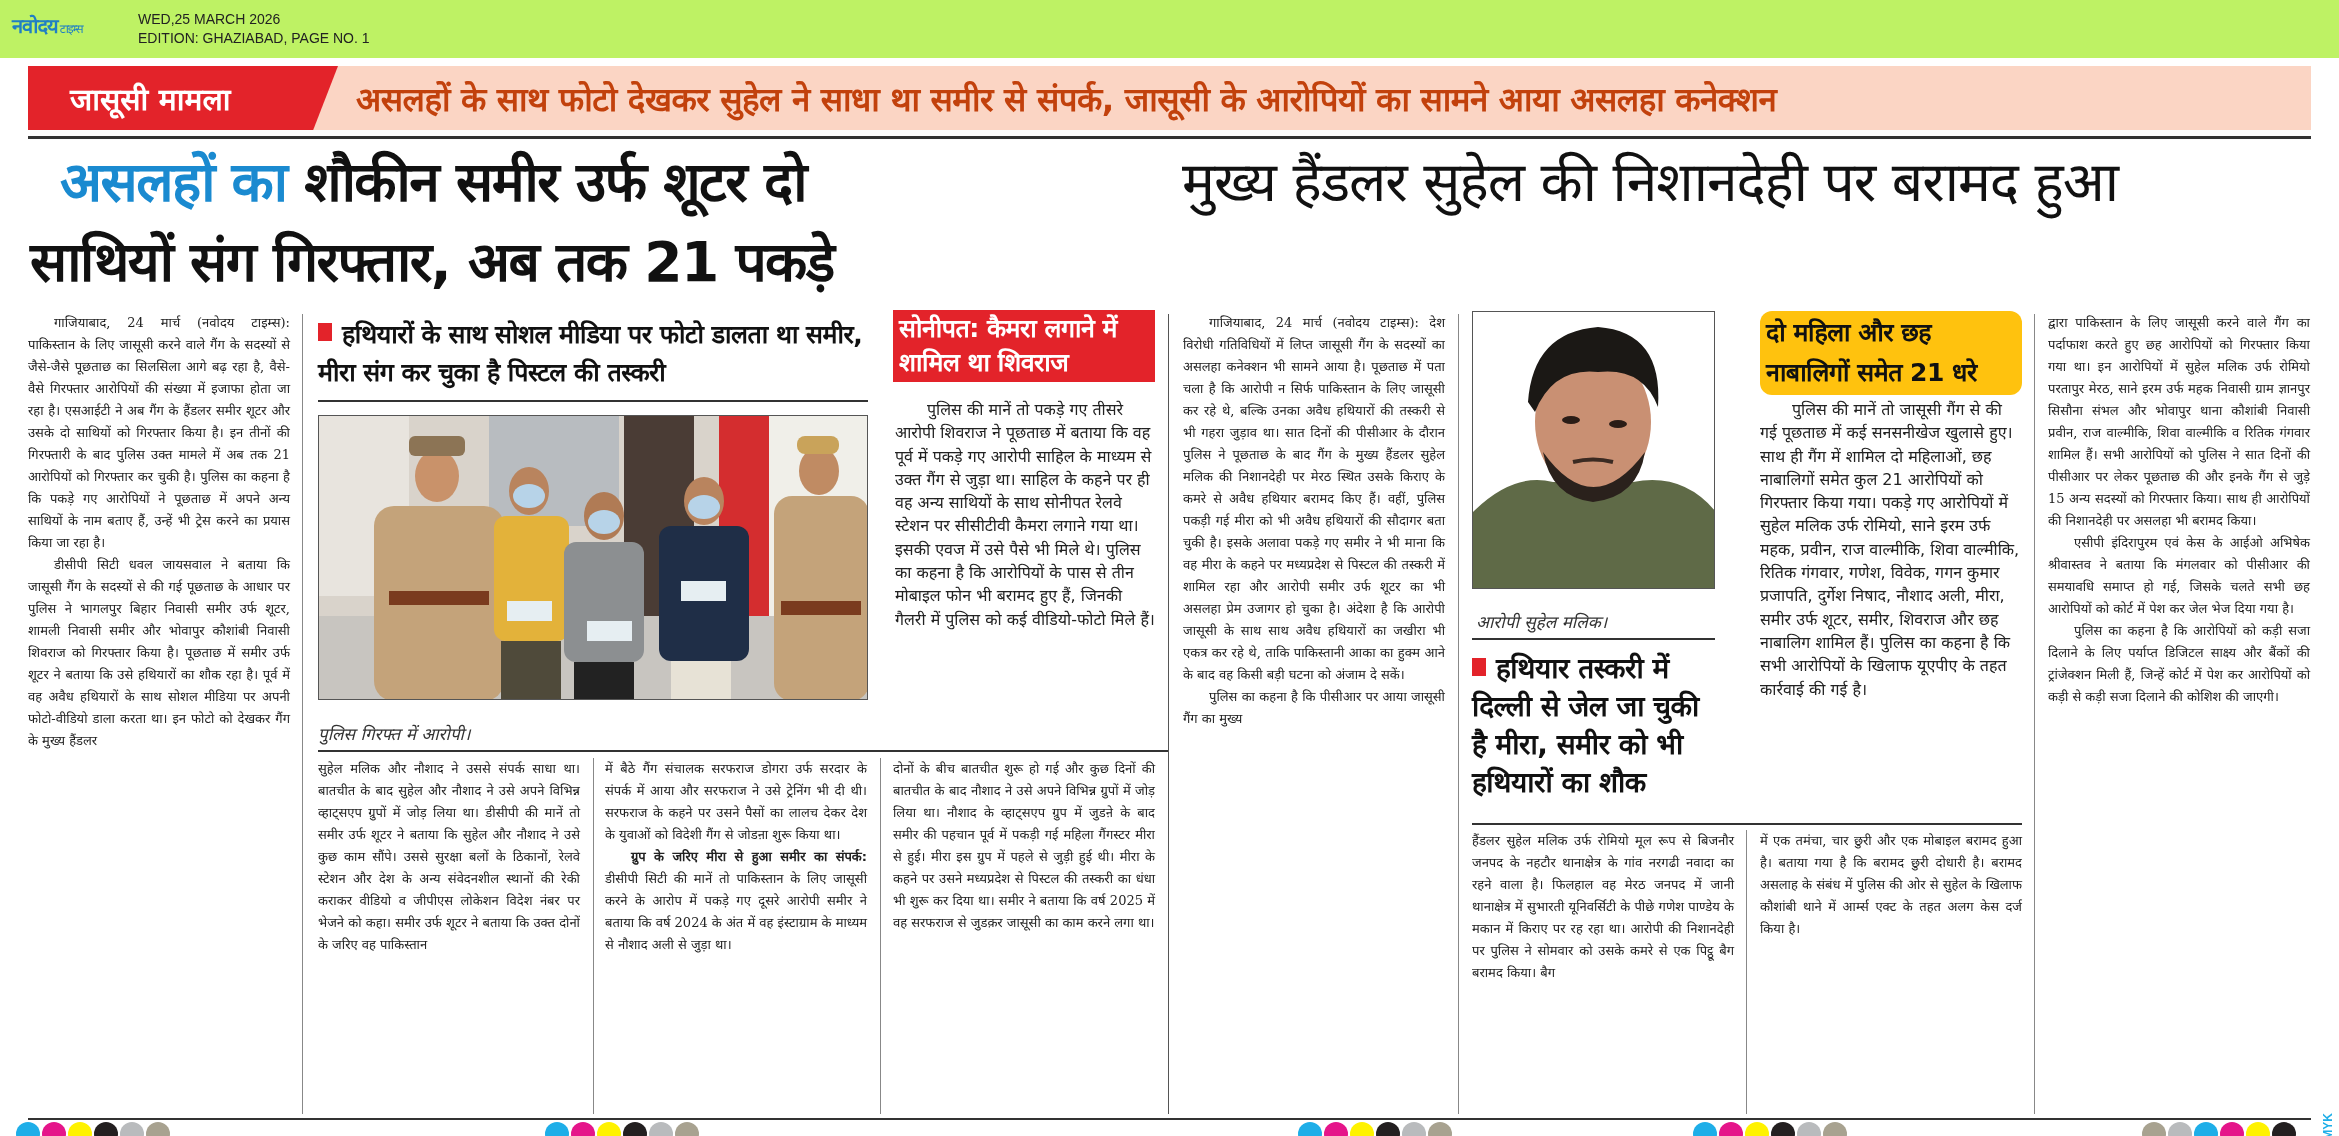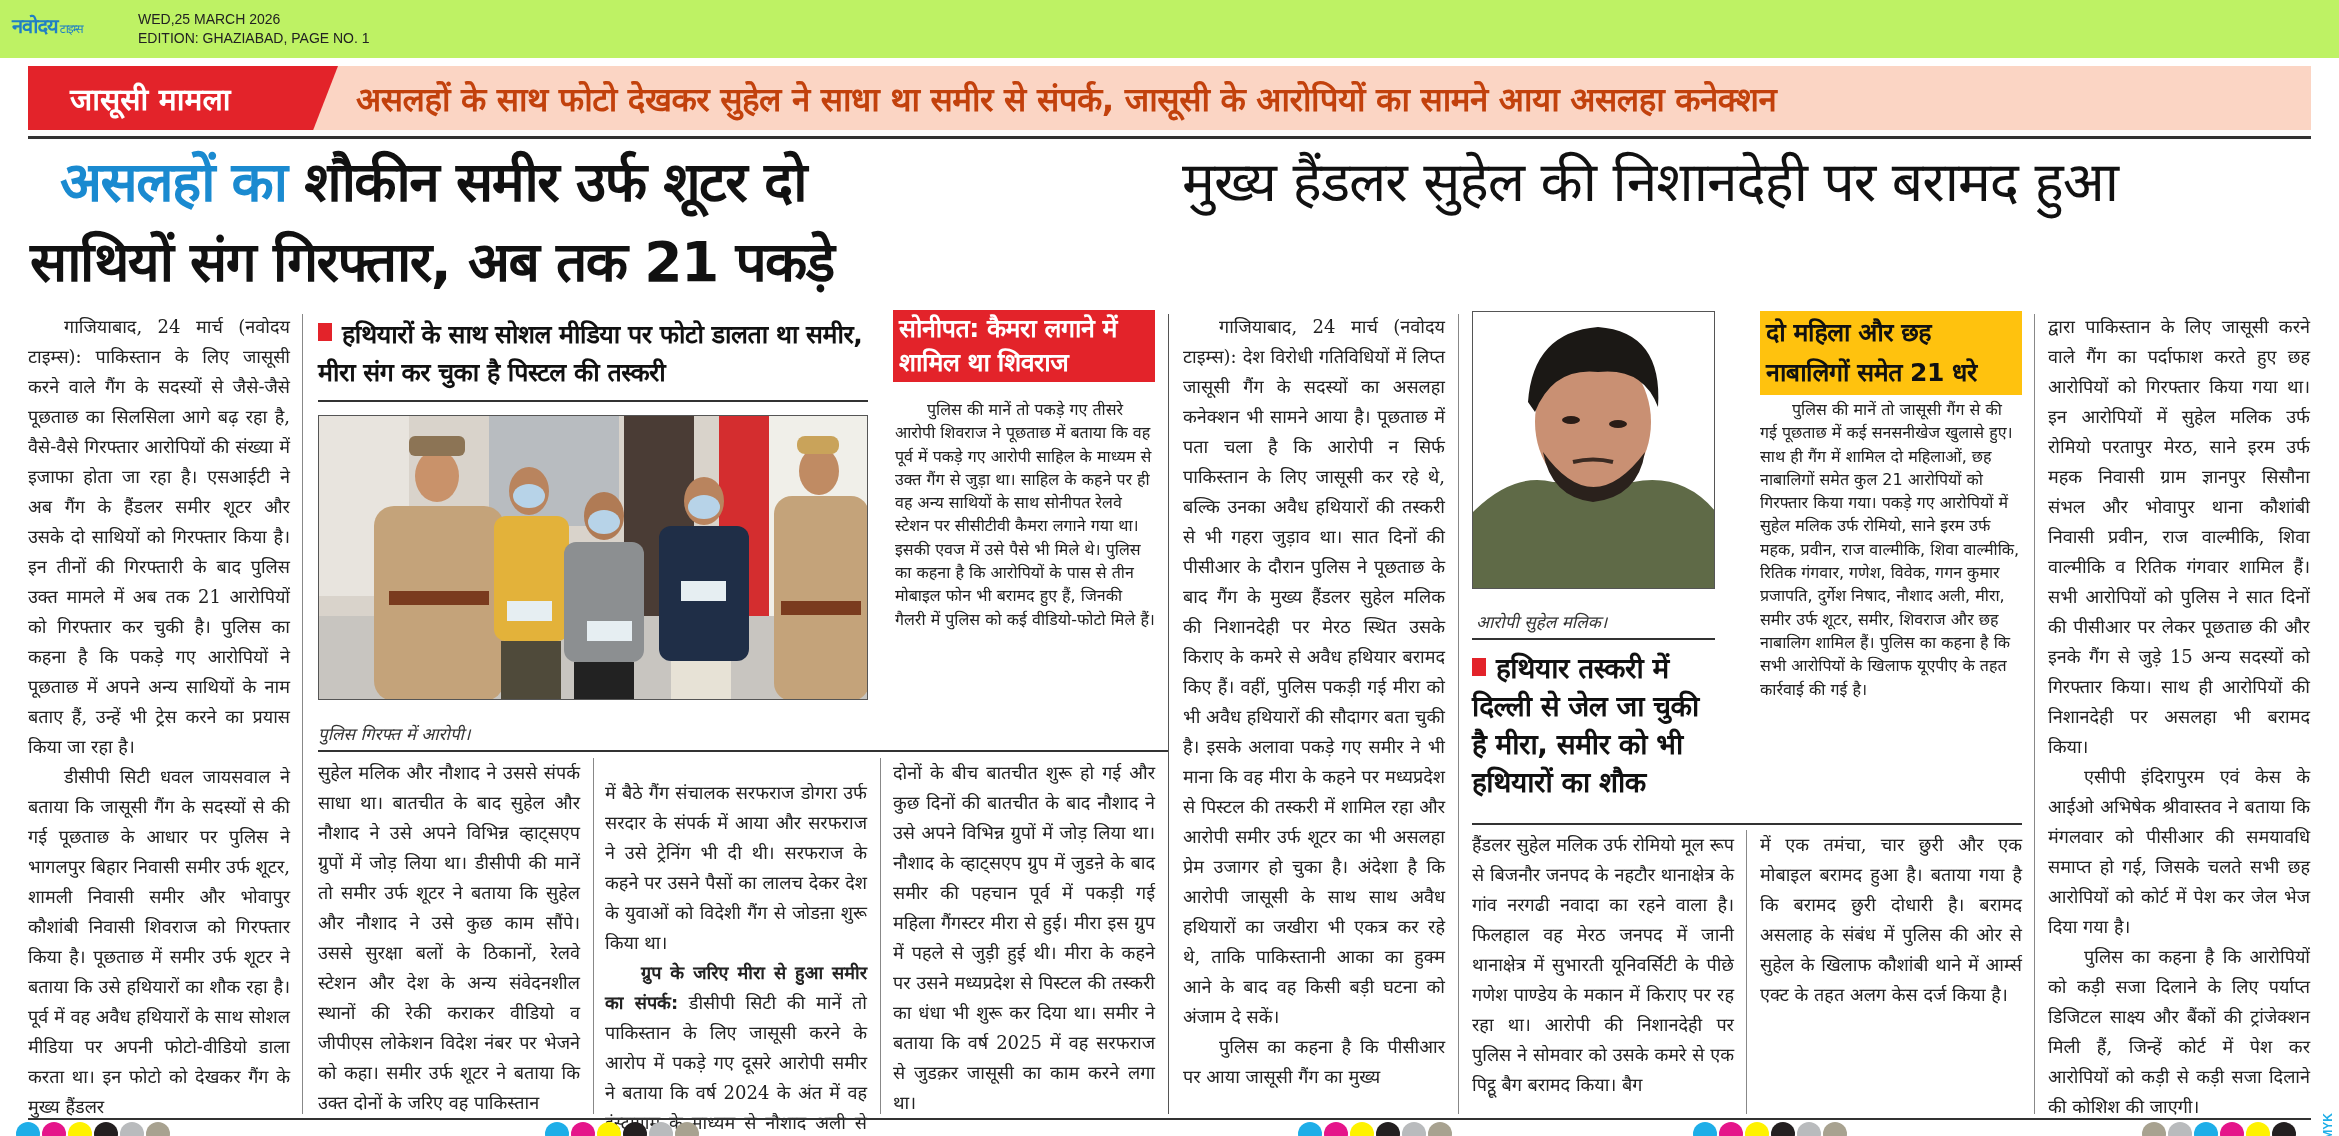--- a/index.html
+++ b/index.html
@@ -21,21 +21,21 @@
      font-size: 33px; font-weight: bold; color: #c2410c; letter-spacing: -0.5px; white-space: nowrap; }
 
   .rule { position: absolute; height: 3px; background: #333; }
   .thin { position: absolute; height: 2px; background: #333; }
   .vrule { position: absolute; width: 1px; background: #888; }
 
   .headline { position: absolute; font-weight: bold; font-size: 55px; line-height: 76px; letter-spacing: -1.5px; color: #111; white-space: nowrap; }
   .headline .blue { color: #1a8ad0; }
   .headline.light { font-weight: normal; letter-spacing: -1px; }
 
-  .col { position: absolute; font-family: "DejaVu Serif", serif; font-size: 18px; line-height: 30px; text-align: justify; color: #222; }
+  .col { position: absolute; font-family: "DejaVu Serif", serif; font-size: 13px; line-height: 22px; text-align: justify; color: #222; }
   .col p { text-indent: 2em; }
   .col p.noindent { text-indent: 0; }
   .col b { font-family: "DejaVu Sans", sans-serif; }
 
   .subhead { position: absolute; font-weight: bold; font-size: 25px; line-height: 38px; color: #111; letter-spacing: -0.5px; }
   .subhead .sq { display: inline-block; width: 14px; height: 18px; background: #e3232a; margin-right: 10px; vertical-align: 2px; }
   .redbox { position: absolute; background: #e3232a; color: #fff; font-weight: bold; font-size: 25px; line-height: 34px; padding: 2px 6px; letter-spacing: -0.5px; }
   .yellowbox { position: absolute; background: #ffc20e; color: #111; font-weight: bold; font-size: 25px; line-height: 40px; padding: 2px 6px; letter-spacing: -0.5px; }
 
   .photo { position: absolute; border: 1px solid #555; overflow: hidden; }
@@ -127,21 +127,21 @@
 
   <div class="redbox" style="left:893px; top:252px; width:262px;">सोनीपत: कैमरा लगाने में शामिल था शिवराज</div>
   <div class="col" style="left:895px; top:340px; width:262px; text-align:left; font-family:'DejaVu Sans', sans-serif; font-size:16px; line-height:23.3px;">
     <p>पुलिस की मानें तो पकड़े गए तीसरे आरोपी शिवराज ने पूछताछ में बताया कि वह पूर्व में पकड़े गए आरोपी साहिल के माध्यम से उक्त गैंग से जुड़ा था। साहिल के कहने पर ही वह अन्य साथियों के साथ सोनीपत रेलवे स्टेशन पर सीसीटीवी कैमरा लगाने गया था। इसकी एवज में उसे पैसे भी मिले थे। पुलिस का कहना है कि आरोपियों के पास से तीन मोबाइल फोन भी बरामद हुए हैं, जिनकी गैलरी में पुलिस को कई वीडियो-फोटो मिले हैं।</p>
   </div>
 
   <div class="col" style="left:318px; top:700px; width:262px;">
     <p class="noindent">सुहेल मलिक और नौशाद ने उससे संपर्क साधा था। बातचीत के बाद सुहेल और नौशाद ने उसे अपने विभिन्न व्हाट्सएप ग्रुपों में जोड़ लिया था। डीसीपी की मानें तो समीर उर्फ शूटर ने बताया कि सुहेल और नौशाद ने उसे कुछ काम सौंपे। उससे सुरक्षा बलों के ठिकानों, रेलवे स्टेशन और देश के अन्य संवेदनशील स्थानों की रेकी कराकर वीडियो व जीपीएस लोकेशन विदेश नंबर पर भेजने को कहा। समीर उर्फ शूटर ने बताया कि उक्त दोनों के जरिए वह पाकिस्तान</p>
   </div>
   <div class="vrule" style="left:593px; top:700px; height:356px;"></div>
-  <div class="col" style="left:605px; top:700px; width:262px;margin-top:20px;">
+  <div class="col" style="left:605px; top:700px; width:262px;">
     <p class="noindent">में बैठे गैंग संचालक सरफराज डोगरा उर्फ सरदार के संपर्क में आया और सरफराज ने उसे ट्रेनिंग भी दी थी। सरफराज के कहने पर उसने पैसों का लालच देकर देश के युवाओं को विदेशी गैंग से जोडऩा शुरू किया था।</p>
     <p><b>ग्रुप के जरिए मीरा से हुआ समीर का संपर्क:</b><span> डीसीपी सिटी की मानें तो पाकिस्तान के लिए जासूसी करने के आरोप में पकड़े गए दूसरे आरोपी समीर ने बताया कि वर्ष 2024 के अंत में वह इंस्टाग्राम के माध्यम से नौशाद अली से जुड़ा था।</span></p>
   </div>
   <div class="vrule" style="left:880px; top:700px; height:356px;"></div>
   <div class="col" style="left:893px; top:700px; width:262px;">
     <p class="noindent">दोनों के बीच बातचीत शुरू हो गई और कुछ दिनों की बातचीत के बाद नौशाद ने उसे अपने विभिन्न ग्रुपों में जोड़ लिया था। नौशाद के व्हाट्सएप ग्रुप में जुडऩे के बाद समीर की पहचान पूर्व में पकड़ी गई महिला गैंगस्टर मीरा से हुई। मीरा इस ग्रुप में पहले से जुड़ी हुई थी। मीरा के कहने पर उसने मध्यप्रदेश से पिस्टल की तस्करी का धंधा भी शुरू कर दिया था। समीर ने बताया कि वर्ष 2025 में वह सरफराज से जुडक़र जासूसी का काम करने लगा था।</p>
   </div>
 
   <div class="vrule" style="left:1168px; top:256px; height:800px; background:#555;"></div>
 
@@ -162,21 +162,21 @@
       <ellipse cx="145" cy="112" rx="9" ry="4" fill="#2a1c16"></ellipse>
       <path d="M100 150 Q120 145 140 150" stroke="#3a2a22" stroke-width="4" fill="none"></path>
     </svg>
   </div>
   <div class="caption" style="left:1476px; top:552px;">आरोपी सुहेल मलिक।</div>
   <div class="thin" style="left:1472px; top:580px; width:243px;"></div>
   <div class="subhead" style="left:1472px; top:592px; width:250px; font-size:28px; line-height:38px;">
     <span class="sq"></span><span>हथियार तस्करी में दिल्ली से जेल जा चुकी है मीरा, समीर को भी हथियारों का शौक</span>
   </div>
 
-  <div class="yellowbox" style="left:1760px; top:253px; width:262px;">दो महिला और छह नाबालिगों समेत 21 धरे</div>
+  <div class="yellowbox" style="left:1760px; top:253px; width:262px;border-radius:12px;">दो महिला और छह नाबालिगों समेत 21 धरे</div>
   <div class="col" style="left:1760px; top:340px; width:262px; text-align:left; font-family:'DejaVu Sans', sans-serif; font-size:16px; line-height:23.3px;">
     <p>पुलिस की मानें तो जासूसी गैंग से की गई पूछताछ में कई सनसनीखेज खुलासे हुए। साथ ही गैंग में शामिल दो महिलाओं, छह नाबालिगों समेत कुल 21 आरोपियों को गिरफ्तार किया गया। पकड़े गए आरोपियों में सुहेल मलिक उर्फ रोमियो, साने इरम उर्फ महक, प्रवीन, राज वाल्मीकि, शिवा वाल्मीकि, रितिक गंगवार, गणेश, विवेक, गगन कुमार प्रजापति, दुर्गेश निषाद, नौशाद अली, मीरा, समीर उर्फ शूटर, समीर, शिवराज और छह नाबालिग शामिल हैं। पुलिस का कहना है कि सभी आरोपियों के खिलाफ यूएपीए के तहत कार्रवाई की गई है।</p>
   </div>
 
   <div class="thin" style="left:1472px; top:765px; width:550px;"></div>
 
   <div class="col" style="left:1472px; top:772px; width:262px;">
     <p class="noindent">हैंडलर सुहेल मलिक उर्फ रोमियो मूल रूप से बिजनौर जनपद के नहटौर थानाक्षेत्र के गांव नरगढी नवादा का रहने वाला है। फिलहाल वह मेरठ जनपद में जानी थानाक्षेत्र में सुभारती यूनिवर्सिटी के पीछे गणेश पाण्डेय के मकान में किराए पर रह रहा था। आरोपी की निशानदेही पर पुलिस ने सोमवार को उसके कमरे से एक पिट्ठू बैग बरामद किया। बैग</p>
   </div>
   <div class="vrule" style="left:1746px; top:772px; height:284px;"></div>

